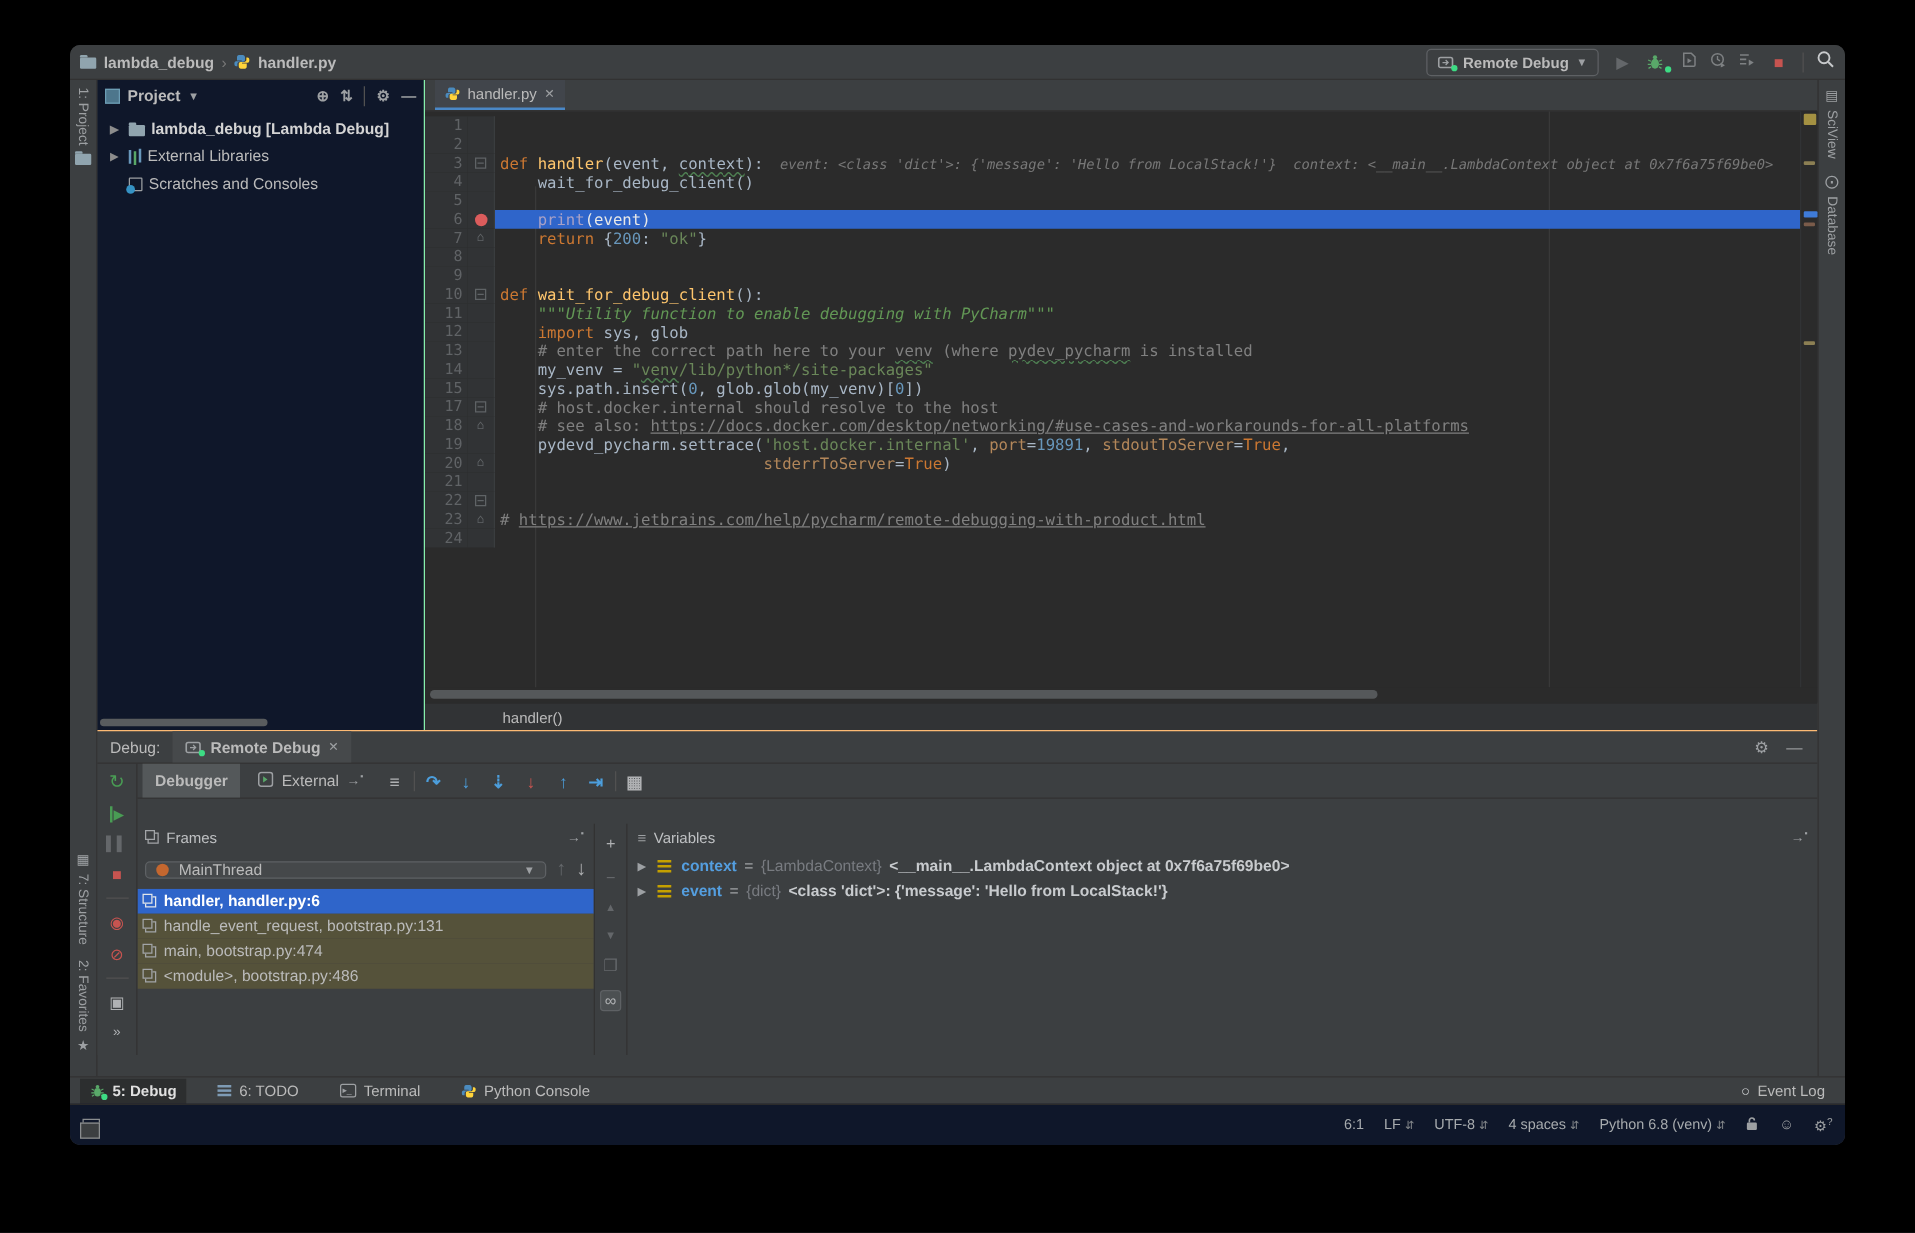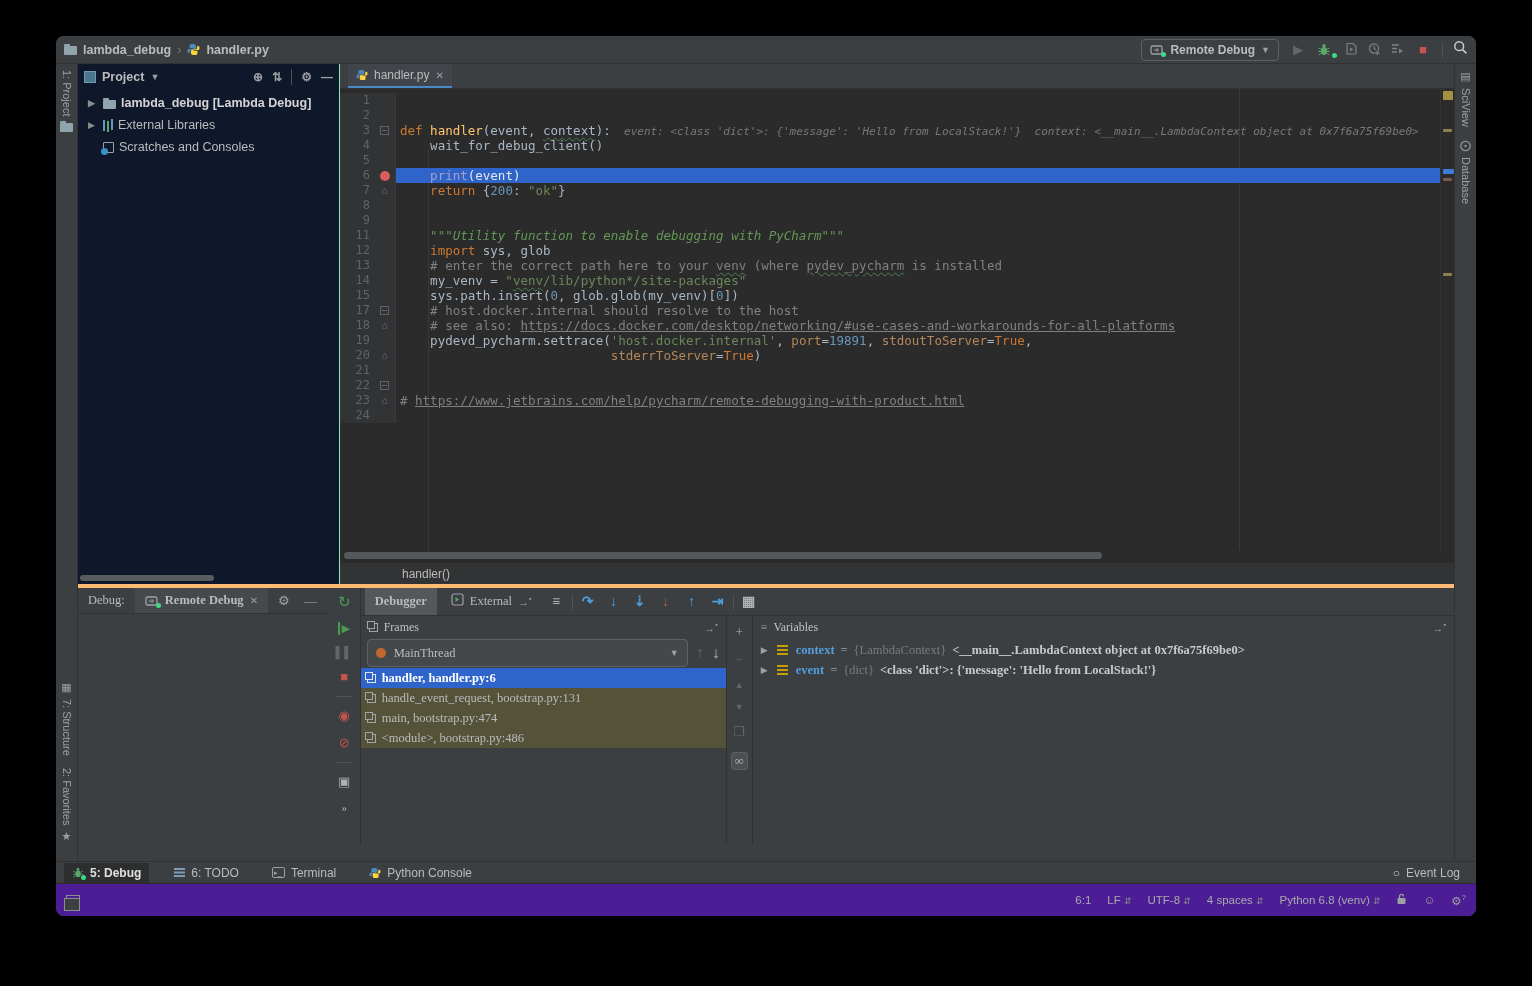--- a/index.html
+++ b/index.html
@@ -84,41 +84,41 @@
   .hint { color:#787878; font-style:italic; font-size:11px; }
   .lnk { text-decoration:underline; }
   .typo { text-decoration:underline wavy #4E8052 1px; text-underline-offset:2px;}
   .estripe { width:14px; background:#2B2B2B; position:relative; flex:none; border-left:1px solid #313335;}
   .emark { position:absolute; left:2px; border-radius:1px;}
   .e-hscroll { height:12px; position:relative; flex:none; background:#2B2B2B;}
   .e-hscroll .thumb { position:absolute; left:4px; top:2px; width:68%; height:7px; border-radius:4px; background:#55585A; }
   .e-breadcrumb { height:22px; flex:none; background:#313335; color:#BBBBBB; font-size:12px; display:flex; align-items:center; padding-left:62px; border-top:1px solid #2B2B2B;}
 
   
-  .debugwin { height:260px; background:#3C3F41; border-top:4px solid #fdba74; display:flex; flex-direction:row; flex:none;font-family:Liberation Serif, serif;}
+  .debugwin { height:260px; background:#3C3F41; border-top:1px solid #fdba74; display:flex; flex-direction:column; flex:none;}
   .dheader { height:26px; display:flex; align-items:center; padding-left:10px; gap:10px; font-size:12.5px; color:#BBBBBB; border-bottom:1px solid #323232; flex:none;}
   .dtab { height:25px; display:flex; align-items:center; gap:6px; padding:0 10px; background:#46494B; font-weight:bold;}
   .dtab .x { color:#9DA0A3; font-weight:normal; font-size:10px;}
   .dheader-right { margin-left:auto; display:flex; gap:14px; padding-right:12px; color:#9DA0A3; font-size:13px;}
   .dbody { flex:1; display:flex; min-height:0; }
   .dleft { width:32px; border-right:1px solid #323232; display:flex; flex-direction:column; align-items:center; padding-top:5px; gap:11px; flex:none; font-size:13px;}
   .dleft .hsep { width:18px; height:1px; background:#515151; }
-  .dright { flex:1; display:flex; flex-direction:column; min-width:0;}
+  .dright { flex:1; display:flex; flex-direction:column; min-width:0;gap:20px;}
   .dtoolbar { height:28px; display:flex; align-items:center; gap:4px; border-bottom:1px solid #323232; padding-left:4px; flex:none;}
   .dbtab { height:27px; display:flex; align-items:center; gap:6px; padding:0 10px; font-size:12.5px; color:#BBBBBB;}
   .dbtab.sel { background:#54585A; font-weight:bold; }
   .pin { color:#9DA0A3; font-size:11px; } .pin sup { font-size:7px; }
   .stepicon { width:22px; text-align:center; font-size:14px; font-weight:bold;}
   .blue { color:#4C9EDC; } .red { color:#C75450; } .green { color:#499C54; } .gray { color:#AFB1B3; } .dim { color:#64676A; }
   .dcontent { flex:1; display:flex; min-height:0;}
   .frames { width:366px; display:flex; flex-direction:column; border-right:1px solid #323232; flex:none;}
   .panehead { height:22px; display:flex; align-items:center; gap:6px; padding:0 8px; font-size:12px; color:#BFC1C3; flex:none;}
   .panehead .pin { margin-left:auto; }
   .threadrow { height:30px; display:flex; align-items:center; gap:8px; padding:0 6px; flex:none;}
-  .combo { flex:1; height:28px; border:1px solid #5E6164; border-radius:4px; background:#45484A; display:flex; align-items:center; gap:8px; padding:0 8px; color:#BBBBBB; font-size:12.5px;}
+  .combo { flex:1; height:14px; border:1px solid #5E6164; border-radius:4px; background:#45484A; display:flex; align-items:center; gap:8px; padding:0 8px; color:#BBBBBB; font-size:12.5px;}
   .tdot { width:10px; height:10px; border-radius:50%; background:#C4672F; }
   .combo .caret { margin-left:auto; }
   .frlist { flex:1; overflow:hidden; font-size:12.5px;}
   .frow { height:20px; display:flex; align-items:center; gap:6px; padding-left:6px; color:#BBBBBB; white-space:nowrap;}
   .frow.sel { background:#2F65CA; color:#FFFFFF; font-weight:bold;}
   .frow.lib { background:#55523A; }
   .ficon { position:relative; width:9px; height:9px; border:1px solid #A2A5A8; flex:none;}
   .ficon::before { content:""; position:absolute; left:-3px; top:-3px; width:6px; height:6px; border:1px solid #A2A5A8; background:#3C3F41;}
   .frow.sel .ficon, .frow.sel .ficon::before { border-color:#E2E6EA; }
   .frow.sel .ficon::before { background:#2F65CA;}
@@ -135,21 +135,21 @@
   .vval { color:#C8CBCE; font-weight:bold;}
   .veq { color:#9DA0A3; }
 
   
   .twbar { height:22px; background:#3C3F41; border-top:1px solid #323232; display:flex; align-items:center; padding:0 8px; gap:17px; font-size:12px; color:#BBBBBB; flex:none;}
   .twitem { height:20px; display:flex; align-items:center; gap:6px; padding:0 8px; cursor:default;}
   .twitem.sel { background:#2C2E2F; font-weight:bold; color:#E0E0E0;}
   .twbar .right { margin-left:auto; display:flex; align-items:center; gap:6px;}
   .bars3g { width:11px; height:2px; background:#7E9BB5; box-shadow:0 3.5px 0 #7E9BB5, 0 7px 0 #7E9BB5; margin-top:-7px;}
   .term { width:13px; height:11px; border:1px solid #9DA0A3; border-radius:2px; font-size:7px; color:#9DA0A3; line-height:9px; text-align:left; padding-left:1px; }
-  .statusbar { height:20px; background:#4c1d95; border-top:1px solid #2B2B2B; display:flex; align-items:center; font-size:11.5px; color:#A7ABAE; padding:16px 10px; flex:none;}
+  .statusbar { height:20px; background:#0f172a; border-top:1px solid #2B2B2B; display:flex; align-items:center; font-size:11.5px; color:#A7ABAE; padding:16px 10px; flex:none;}
   .sb-left { width:14px; height:11px; border:1px solid #8A8D8F; position:relative;}
   .sb-left::before { content:""; position:absolute; left:-3px; top:2px; width:14px; height:11px; border:1px solid #8A8D8F; background:#3C3F41;}
   .statusbar .right { margin-left:auto; display:flex; align-items:center; gap:16px;}
   .updn { font-size:9px; color:#85898C; }
   .bugwrap { position:relative; display:inline-flex; }
   .gdot { position:absolute; right:-2px; bottom:-1px; width:5px; height:5px; border-radius:50%; background:#3DDC84; }
 </style>
 </head>
 <body>
 
@@ -283,20 +283,21 @@
               <div class="guide" style="left:899px;"></div>
             <div class="cl"><span class="ln">1</span><span class="fold"></span><span class="ct"></span></div>
                 <div class="cl"><span class="ln">2</span><span class="fold"></span><span class="ct"></span></div>
                 <div class="cl"><span class="ln">3</span><span class="fold"><span class="fo"></span></span><span class="ct"><span class="kw">def </span><span class="fn">handler</span><span>(event, </span><span class="typo">context</span><span>):</span><span class="hint">  event: &lt;class 'dict'&gt;: {'message': 'Hello from LocalStack!'}  context: &lt;__main__.LambdaContext object at 0x7f6a75f69be0&gt;</span></span></div>
                 <div class="cl"><span class="ln">4</span><span class="fold"></span><span class="ct"><span>    wait_for_debug_client()</span></span></div>
                 <div class="cl"><span class="ln">5</span><span class="fold"></span><span class="ct"></span></div>
                 <div class="cl cur"><span class="ln">6</span><span class="fold"><span class="bp"></span></span><span class="ct"><span>    </span><span class="bi">print</span><span>(event)</span></span></div>
                 <div class="cl"><span class="ln">7</span><span class="fold">⌂</span><span class="ct"><span>    </span><span class="kw">return </span><span>{</span><span class="num">200</span><span>: </span><span class="str">"ok"</span><span>}</span></span></div>
                 <div class="cl"><span class="ln">8</span><span class="fold"></span><span class="ct"></span></div>
                 <div class="cl"><span class="ln">9</span><span class="fold"></span><span class="ct"></span></div>
+                <div class="cl"><span class="ln">10</span><span class="fold"><span class="fo"></span></span><span class="ct"><span class="kw">def </span><span class="fn">wait_for_debug_client</span><span>():</span></span></div>
                 <div class="cl"><span class="ln">11</span><span class="fold"></span><span class="ct"><span>    </span><span class="doc">"""Utility function to enable debugging with PyCharm"""</span></span></div>
                 <div class="cl"><span class="ln">12</span><span class="fold"></span><span class="ct"><span>    </span><span class="kw">import </span><span>sys, glob</span></span></div>
                 <div class="cl"><span class="ln">13</span><span class="fold"></span><span class="ct"><span>    </span><span class="com"># enter the correct path here to your </span><span class="com typo">venv</span><span class="com"> (where </span><span class="com typo">pydev_pycharm</span><span class="com"> is installed</span></span></div>
                 <div class="cl"><span class="ln">14</span><span class="fold"></span><span class="ct"><span>    my_venv = </span><span class="str">"</span><span class="str typo">venv</span><span class="str">/lib/python*/site-packages"</span></span></div>
                 <div class="cl"><span class="ln">15</span><span class="fold"></span><span class="ct"><span>    sys.path.insert(</span><span class="num">0</span><span>, glob.glob(my_venv)[</span><span class="num">0</span><span>])</span></span></div>
                 <div class="cl"><span class="ln">17</span><span class="fold"><span class="fo"></span></span><span class="ct"><span>    </span><span class="com"># host.docker.internal should resolve to the host</span></span></div>
                 <div class="cl"><span class="ln">18</span><span class="fold">⌂</span><span class="ct"><span>    </span><span class="com"># see also: </span><span class="com lnk">https://docs.docker.com/desktop/networking/#use-cases-and-workarounds-for-all-platforms</span></span></div>
                 <div class="cl"><span class="ln">19</span><span class="fold"></span><span class="ct"><span>    pydevd_pycharm.settrace(</span><span class="str">'host.docker.internal'</span><span>, </span><span class="na">port</span><span>=</span><span class="num">19891</span><span>, </span><span class="na">stdoutToServer</span><span>=</span><span class="kw">True</span><span>,</span></span></div>
                 <div class="cl"><span class="ln">20</span><span class="fold">⌂</span><span class="ct"><span>                            </span><span class="na">stderrToServer</span><span>=</span><span class="kw">True</span><span>)</span></span></div>
                 <div class="cl"><span class="ln">21</span><span class="fold"></span><span class="ct"></span></div>

